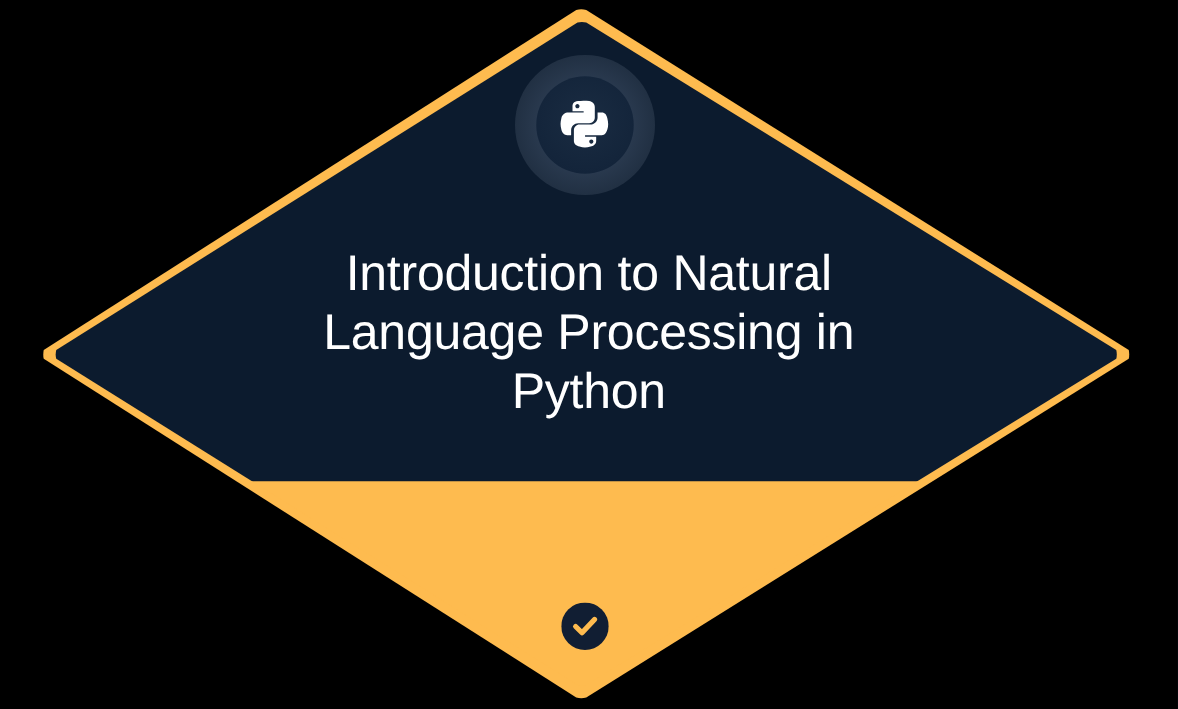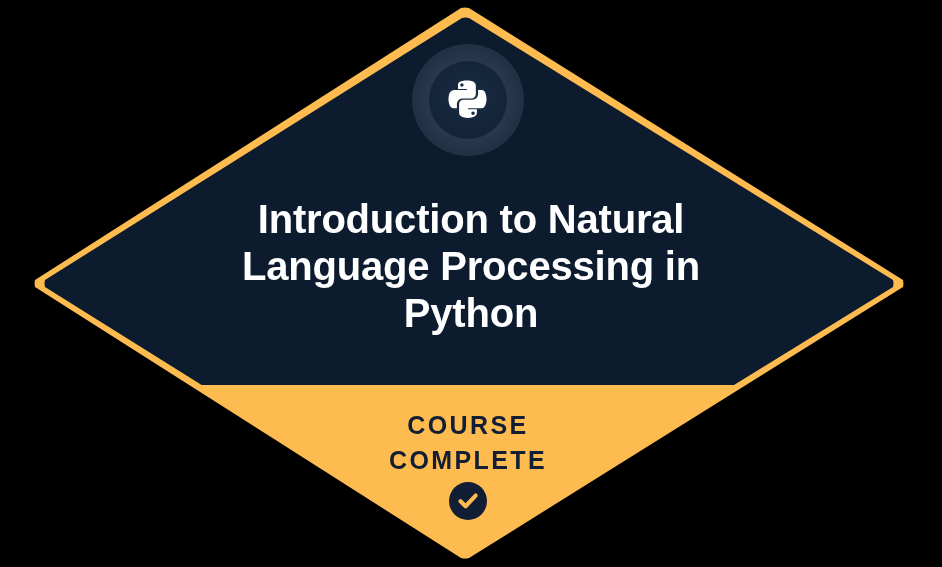--- a/index.html
+++ b/index.html
@@ -45,21 +45,21 @@
   
   #course-title {
     position: absolute;
     left: 180px;
     top: 196px;
     width: 582px;
     text-align: center;
     color: #FFFFFF;
     font-family: "Liberation Sans", sans-serif;
     font-size: 40px;
-    font-weight: bold;
+    font-weight: normal;
     line-height: 47px;
     letter-spacing: -0.2px;
     margin: 0;
     white-space: pre-line;
   }
 
   
   #status-text {
     position: absolute;
     left: 231px;
@@ -142,22 +142,20 @@
       <path fill="#FFFFFF" d="M23.09 7.46v3.09c0 2.4-2.03 4.41-4.36 4.41h-6.95c-1.91 0-3.49 1.63-3.49 3.55v6.65c0 1.89 1.65 3 3.49 3.55 2.2 0.65 4.31 0.76 6.95 0 1.75-0.51 3.49-1.53 3.49-3.55v-2.65h-6.95v-0.89h10.44c2.02 0 2.78-1.41 3.48-3.54 0.73-2.18 0.7-4.28 0-7.09-0.5-2.02-1.46-3.54-3.48-3.54ZM19.18 24.28c0.72 0 1.31 0.59 1.31 1.32 0 0.74-0.59 1.34-1.31 1.34-0.72 0-1.31-0.6-1.31-1.34 0-0.73 0.59-1.32 1.31-1.32Z"></path>
     </g>
   </svg>
 
   <div class="overlay">
 
     <h1 id="course-title">Introduction to Natural
 Language Processing in
 Python</h1>
 
-    <p id="status-text">COURSE
-COMPLETE</p>
 
     <svg id="check-badge" viewBox="0 0 38 38" xmlns="http://www.w3.org/2000/svg">
       <circle cx="19" cy="19" r="19" fill="#111E33"></circle>
       <path d="M11.5 19.2 L16.6 24.2 L26.6 13.6" fill="none" stroke="#FEBB4F" stroke-width="4.2" stroke-linecap="round" stroke-linejoin="round"></path>
     </svg>
 
   </div>
 </div>
 
 </body></html>

